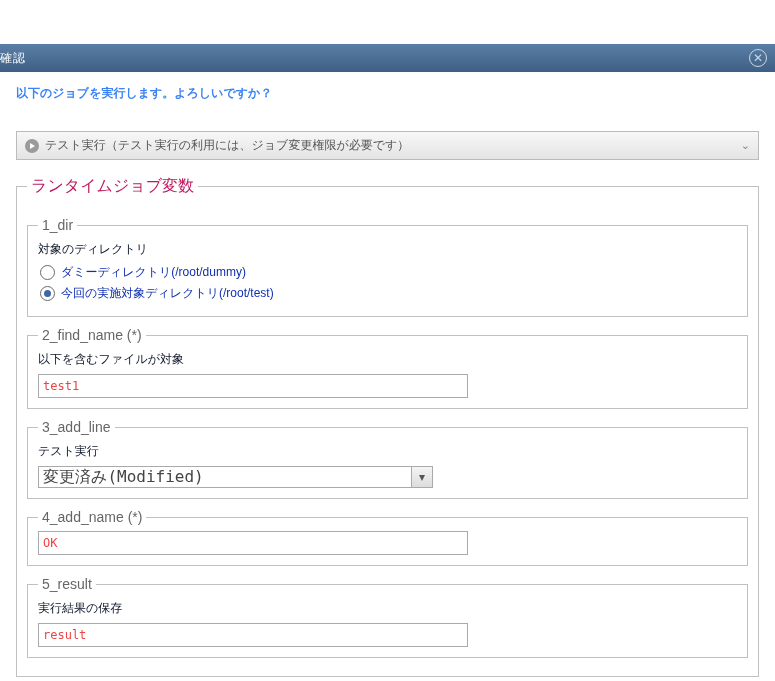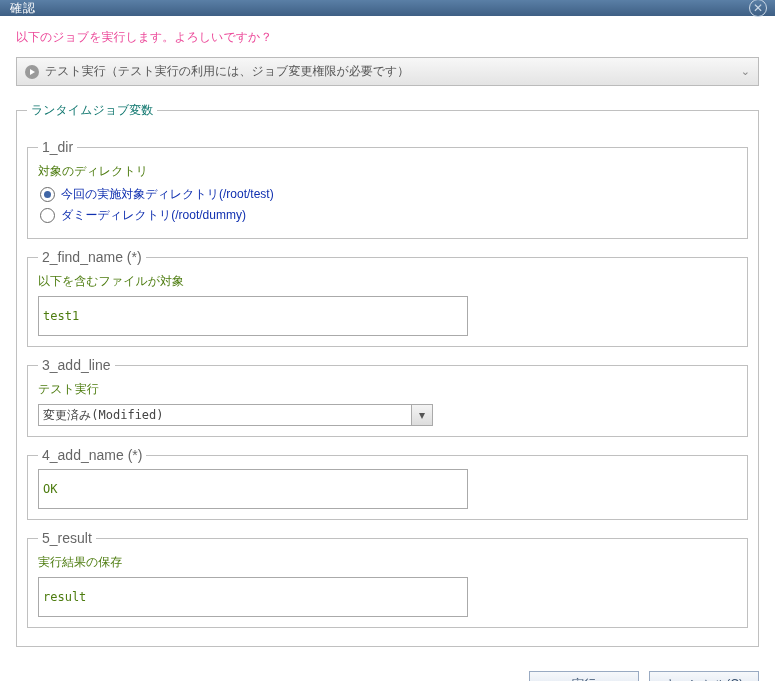--- a/index.html
+++ b/index.html
@@ -9,46 +9,47 @@
   font-family: "MS PGothic", "Yu Gothic", Meiryo, sans-serif;
   font-size: 12px;
   color: #333;
   background: #fff;
 }
 .dialog {
   width: 775px;
   background: #fff;
 }
 .titlebar {
-  height: 16px;
+  height: 28px;
   background: linear-gradient(to bottom, #5a7fa6 0%, #3e5f84 100%);
   color: #fff;
   display: flex;
   align-items: center;
   justify-content: space-between;
-  padding: 0 8px 0 10px;
-  font-size: 12px;
+  padding: 0 8px 0 0;
+  font-size: 12px;
+  margin-top: 44px;
 }
 .titlebar-title { font-weight: normal; letter-spacing: 1px; }
 .close-circle {
   width: 18px; height: 18px;
   border: 1.5px solid #cbd8e6;
   border-radius: 50%;
   display: flex; align-items: center; justify-content: center;
   cursor: pointer;
   color: #cbd8e6;
   font-size: 12px;
   line-height: 1;
   background: transparent;
 }
 .body {
   padding: 12px 16px 14px 16px;
   color: #555;
 }
-.msg { line-height: 1.6; margin-bottom: 10px; color:#ec4899;}
+.msg { line-height: 1.6; margin-bottom: 28px; color:#3b82f6;font-weight:bold;}
 .expander {
   display: flex;
   align-items: center;
   justify-content: space-between;
   background: linear-gradient(to bottom, #f7f7f7, #e4e4e4);
   border: 1px solid #bbb;
   padding: 5px 8px;
   color: #555;
   font-size: 12px;
   cursor: pointer;
@@ -67,53 +68,53 @@
   border-bottom:3.5px solid transparent;
   margin-left:1px;
 }
 .expander .chev { color: #888; font-size: 11px; }
 
 fieldset.outer {
   border: 1px solid #c0c0c0;
   padding: 10px 10px 12px 10px;
   margin: 0;
 }
-fieldset.outer > legend { color: #0f766e; padding: 0 4px; font-size:12px;margin-top:24px;}
+fieldset.outer > legend { color: #be185d; padding: 0 4px; font-size:16px;margin-top:24px;}
 fieldset.inner {
   border: 1px solid #c0c0c0;
   padding: 6px 10px 10px 10px;
   margin: 10px 0 6px 0;
 }
 fieldset.inner > legend { color: #666; padding: 0 4px; font-size:14px;}
-.param-desc { margin: 2px 0 6px 0; color:#4d7c0f;}
+.param-desc { margin: 2px 0 6px 0; color:#0f172a;}
 .radio-row { display:flex; align-items:center; gap:6px; margin:4px 2px; }
 .radio {
   width: 15px; height:15px; border:1px solid #6a6a6a; border-radius:50%;
   display:inline-flex; align-items:center; justify-content:center;
   background:#fff;
 }
 .radio.checked::after { content:""; width:7px;height:7px;border-radius:50%;background:#4066a6;}
 .option-text { color:#1030b0; }
 
 input.text {
   width: 430px;
-  height: 40px;
+  height: 24px;
   border: 1px solid #aaa;
   padding: 2px 4px;
   font-family: monospace, "MS Gothic", sans-serif;
   font-size: 12px;
-  color:#4d7c0f;
+  color:#ef4444;
   background:#fff;
 }
 .combo {
   display:flex; width:395px;
 }
 .combo input {
   flex:1; height:22px; border:1px solid #aaa; border-right:none; padding:4px 4px;
-  font-family: monospace, "MS Gothic", sans-serif; font-size:12px; color:#444;
+  font-family: monospace, "MS Gothic", sans-serif; font-size:16px; color:#444;
 }
 .combo .arrow {
   width:22px;height:22px;border:1px solid #aaa;
   background:linear-gradient(to bottom,#f4f4f4,#ddd);
   display:flex;align-items:center;justify-content:center;cursor:pointer;color:#555;
 }
 .footer {
   display:flex; justify-content:flex-end; gap:10px;
   padding: 10px 16px 14px 16px;
 }
@@ -151,26 +152,26 @@
       <span class="chev">⌄</span>
     </div>
 
     <fieldset class="outer">
       <legend>ランタイムジョブ変数</legend>
 
       <fieldset class="inner">
         <legend>1_dir</legend>
         <div class="param-desc">対象のディレクトリ</div>
         <div class="radio-row">
+          <span class="radio"></span>
+          <span class="option-text">ダミーディレクトリ(/root/dummy)</span>
+        </div>
+        <div class="radio-row">
           <span class="radio checked"></span>
           <span class="option-text">今回の実施対象ディレクトリ(/root/test)</span>
-        </div>
-        <div class="radio-row">
-          <span class="radio"></span>
-          <span class="option-text">ダミーディレクトリ(/root/dummy)</span>
         </div>
       </fieldset>
 
       <fieldset class="inner">
         <legend>2_find_name (*)</legend>
         <div class="param-desc">以下を含むファイルが対象</div>
         <input class="text" type="text" value="test1" style="">
       </fieldset>
 
       <fieldset class="inner">

